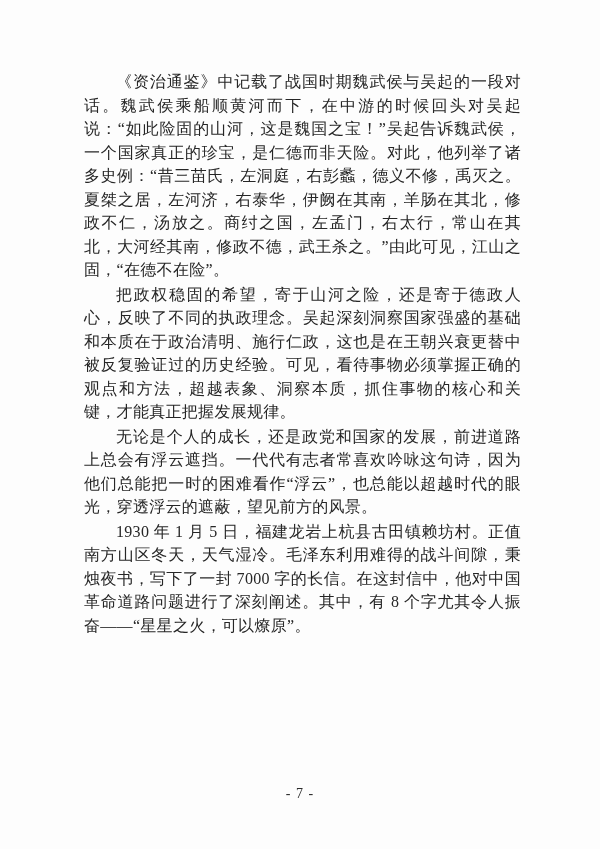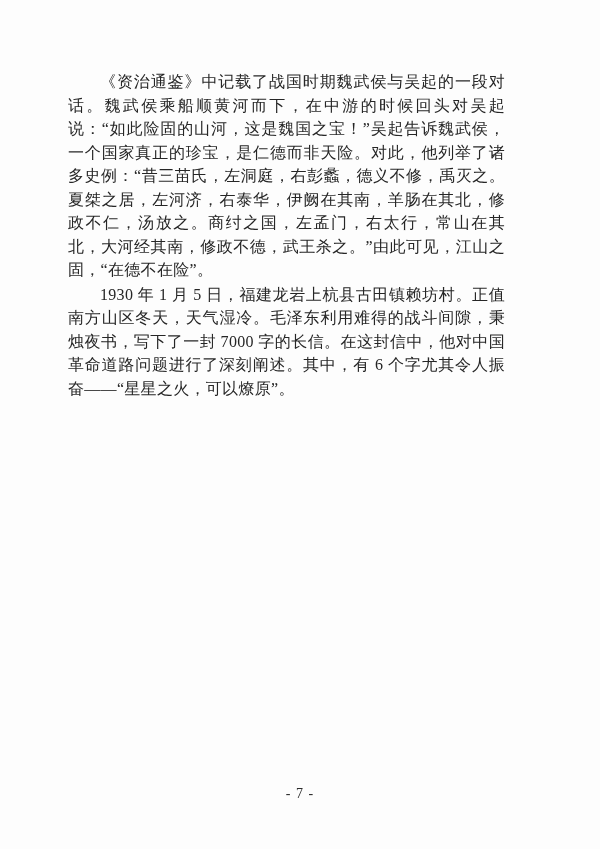--- a/index.html
+++ b/index.html
@@ -13,21 +13,21 @@
     height: 849px;
     background: #fdfdfd;
     font-family: "Liberation Serif", "DejaVu Serif", serif;
     color: #262626;
     overflow: hidden;
     box-sizing: border-box;
   }
   .content {
     position: absolute;
     top: 70px;
-    left: 68px;
+    left: 84px;
     width: 437px;
     font-size: 16px;
     line-height: 23.5px;
     text-align: justify;
     text-justify: inter-character;
   }
   .content p {
     margin: 0 0 1px 0;
     text-indent: 2em;
     letter-spacing: 0.3px;
@@ -42,16 +42,18 @@
     letter-spacing: 1px;
     color: #2b2b2b;
   }
 </style>
 </head>
 <body>
 
 <div class="page">
   <div class="content">
     <p>《资治通鉴》中记载了战国时期魏武侯与吴起的一段对话。魏武侯乘船顺黄河而下，在中游的时候回头对吴起说：“如此险固的山河，这是魏国之宝！”吴起告诉魏武侯，一个国家真正的珍宝，是仁德而非天险。对此，他列举了诸多史例：“昔三苗氏，左洞庭，右彭蠡，德义不修，禹灭之。夏桀之居，左河济，右泰华，伊阙在其南，羊肠在其北，修政不仁，汤放之。商纣之国，左孟门，右太行，常山在其北，大河经其南，修政不德，武王杀之。”由此可见，江山之固，“在德不在险”。</p>
-    <p>1930 年 1 月 5 日，福建龙岩上杭县古田镇赖坊村。正值南方山区冬天，天气湿冷。毛泽东利用难得的战斗间隙，秉烛夜书，写下了一封 7000 字的长信。在这封信中，他对中国革命道路问题进行了深刻阐述。其中，有 6 个字尤其令人振奋——“星星之火，可以燎原”。</p>
+    <p>把政权稳固的希望，寄于山河之险，还是寄于德政人心，反映了不同的执政理念。吴起深刻洞察国家强盛的基础和本质在于政治清明、施行仁政，这也是在王朝兴衰更替中被反复验证过的历史经验。可见，看待事物必须掌握正确的观点和方法，超越表象、洞察本质，抓住事物的核心和关键，才能真正把握发展规律。</p>
+    <p>无论是个人的成长，还是政党和国家的发展，前进道路上总会有浮云遮挡。一代代有志者常喜欢吟咏这句诗，因为他们总能把一时的困难看作“浮云”，也总能以超越时代的眼光，穿透浮云的遮蔽，望见前方的风景。</p>
+    <p>1930 年 1 月 5 日，福建龙岩上杭县古田镇赖坊村。正值南方山区冬天，天气湿冷。毛泽东利用难得的战斗间隙，秉烛夜书，写下了一封 7000 字的长信。在这封信中，他对中国革命道路问题进行了深刻阐述。其中，有 8 个字尤其令人振奋——“星星之火，可以燎原”。</p>
   </div>
   <div class="page-number">- 7 -</div>
 </div>
 
 </body></html>

